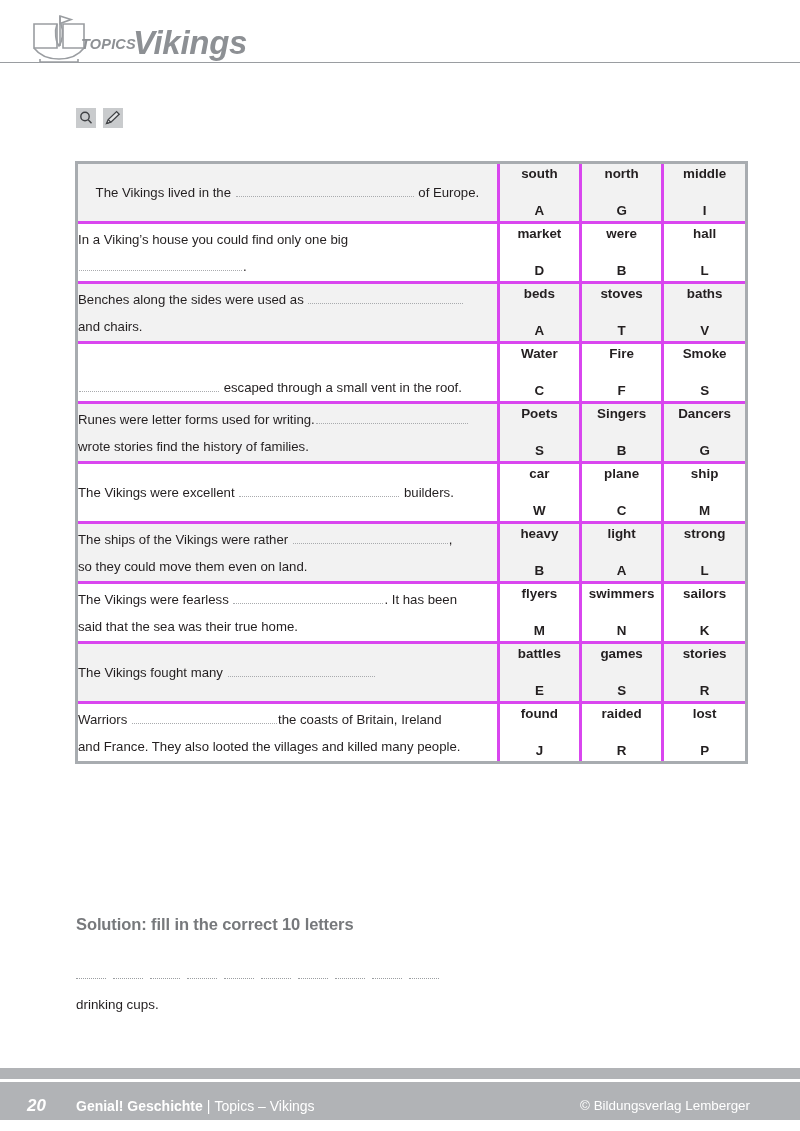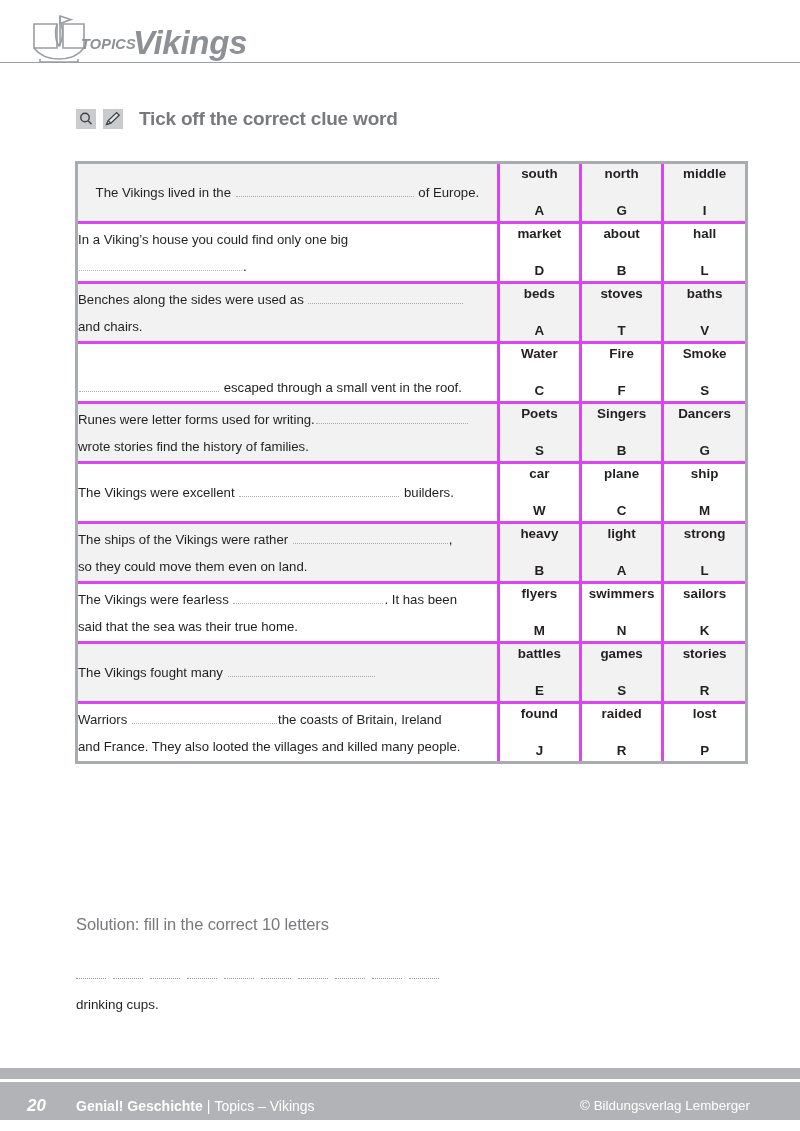--- a/index.html
+++ b/index.html
@@ -149,21 +149,21 @@
     line-height: 20px;
     margin-top: 17px;
   }
 
   
   .solution-heading {
     position: absolute;
     left: 76px;
     top: 915px;
     font-size: 16.5px;
-    font-weight: normal;
+    font-weight: bold;
     color: #77797c;
     letter-spacing: -0.1px;
   }
   .solution-body {
     position: absolute;
     left: 76px;
     top: 960px;
     width: 660px;
     font-size: 13.4px;
     line-height: 30px;
@@ -262,21 +262,20 @@
       <line x1="12.2" y1="11.8" x2="15.5" y2="15.2"></line>
     </svg>
   </span>
   <span class="task-icon">
     <svg width="20" height="20" viewBox="0 0 20 20" fill="none" stroke="#3f4144" stroke-width="1.3">
       <path d="M3.5 15.5 L5.2 11.6 L13.6 3.6 L16.2 6.2 L7.9 14.2 Z" fill="#e4e5e6"></path>
       <line x1="5.2" y1="11.6" x2="7.9" y2="14.2"></line>
       <line x1="3.5" y1="15.5" x2="5.6" y2="14.8"></line>
     </svg>
   </span>
-  <span class="task-heading-text">Tick off the correct clue word</span>
 </div>
 
 <div class="clue-table-wrap">
   <table class="clue-table">
     <colgroup>
       <col class="col-q">
         <col class="col-a">
         <col class="col-a">
         <col class="col-a">
     </colgroup>
@@ -301,21 +300,21 @@
         <tr class="plain">
           <td class="q-cell">
             <div class="q-line"><span>In a Viking’s house you could find only one big</span></div>
             <div class="q-line"><span class="blank" style="width: 163px;"></span><span>.</span></div>
           </td>
           <td class="a-cell">
             <div class="a-word">market</div>
             <div class="a-letter">D</div>
           </td>
           <td class="a-cell">
-            <div class="a-word">about</div>
+            <div class="a-word">were</div>
             <div class="a-letter">B</div>
           </td>
           <td class="a-cell">
             <div class="a-word">hall</div>
             <div class="a-letter">L</div>
           </td>
         </tr>
         <tr class="shade">
           <td class="q-cell">
             <div class="q-line"><span>Benches along the sides were used as </span><span class="blank" style="width: 155px;"></span></div>

